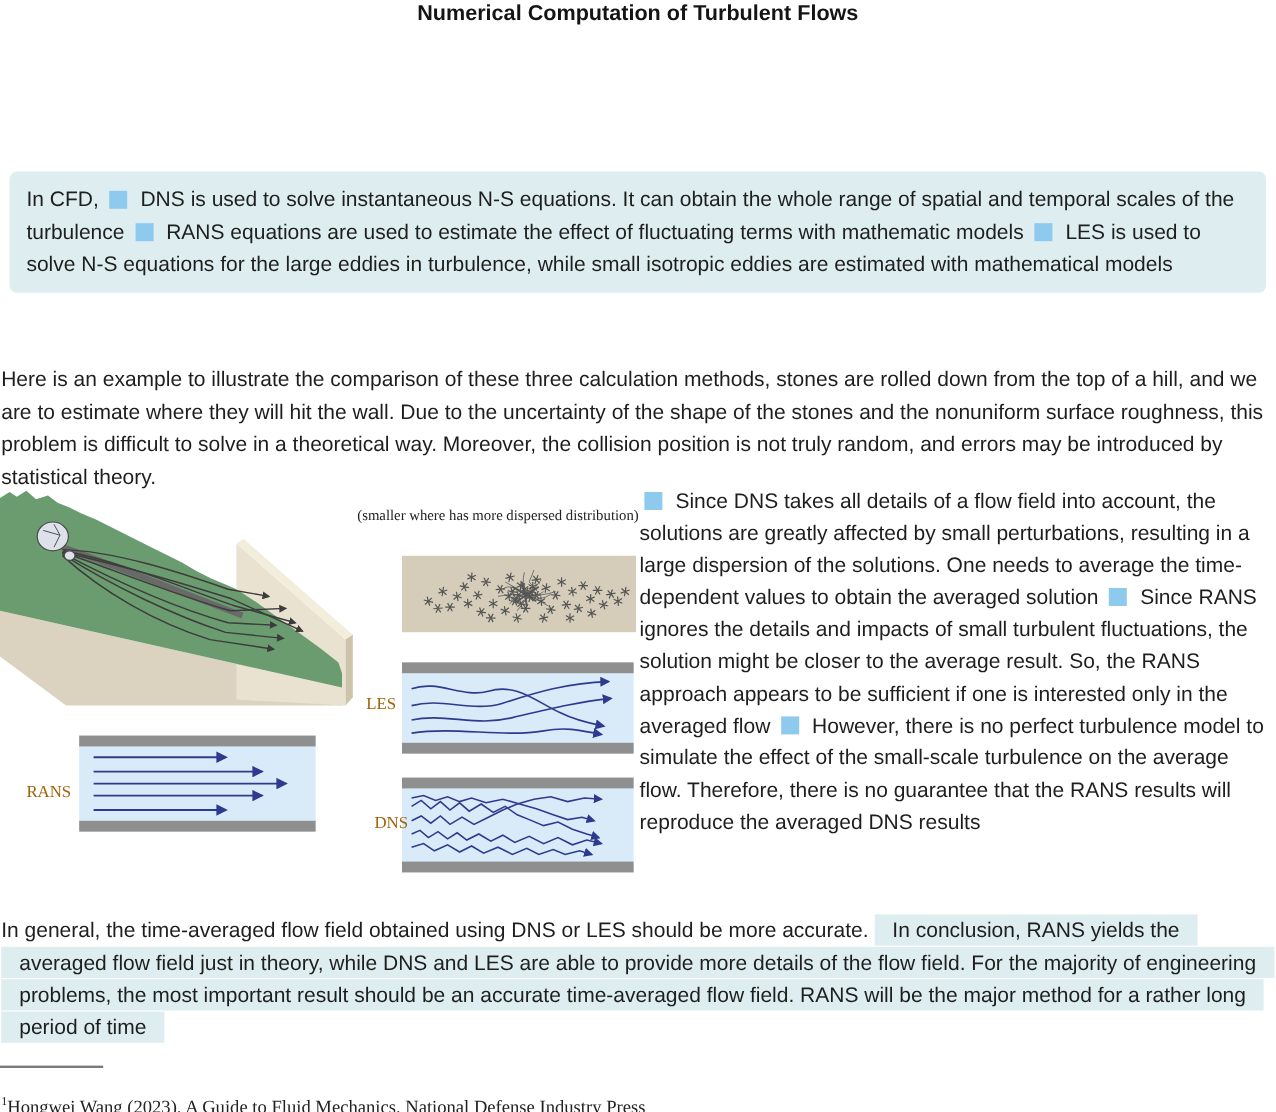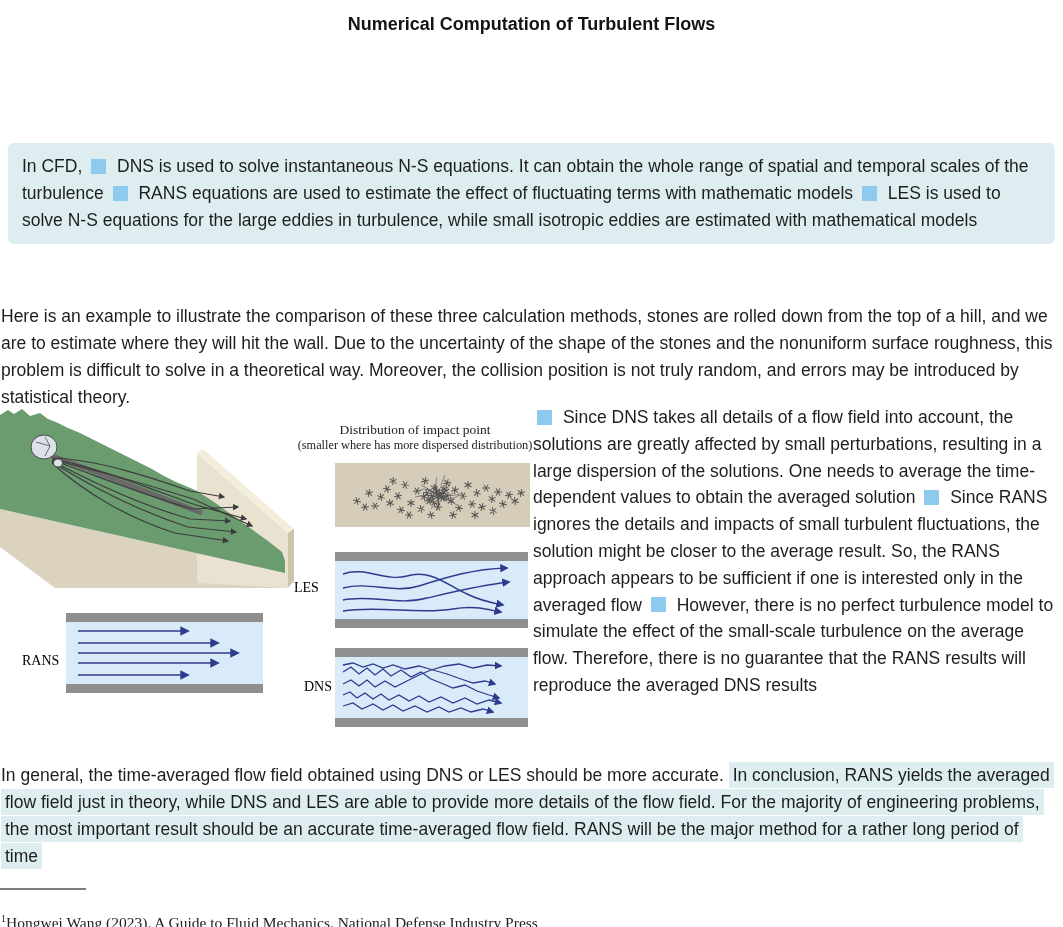--- a/index.html
+++ b/index.html
@@ -1,45 +1,45 @@
 <!DOCTYPE html>
 <html style="--c-highlight: #deeef0; --c-bullet: #8ec9ee; --c-arrow: #2e3a8e; --c-channel-wall: #8f8f8f; --c-channel-fluid: #d9eaf8; --c-scatter-bg: #d5cdba; --c-hill-green: #6b9c70; --c-ground-tan: #dbd3c0; --c-wall-face: #e9e2d0; --c-wall-top: #f3eddc; --c-wall-side: #cdc3a9; --c-rock-gray: #dde1e9; --c-trajectory: #3c3c3c;"><head>
 <meta charset="utf-8">
 <style>
   html,body{margin:0;padding:0;background:#fff;}
   .page{position:relative;width:1063px;height:927px;background:#fff;overflow:hidden;
         font-family:"Liberation Sans","DejaVu Sans",sans-serif;color:#1e1e1e;}
   .serif{font-family:"Liberation Serif","DejaVu Serif",serif;}
-  #title{position:absolute;top:14px;left:0;width:100%;text-align:center;
+  #title{position:absolute;top:1px;left:0;width:100%;text-align:center;
          font-size:18px;font-weight:700;color:#141414;}
   .note-block{position:absolute;left:8px;right:8px;background:var(--c-highlight);
               border-radius:6px;padding:10px 14px;font-size:17.5px;line-height:27px;}
   #block1{top:30px;}
   #block2{top:112px;margin-top:31px;}
   .body-par{position:absolute;left:1px;width:1060px;margin:0;
             font-size:17.5px;line-height:27px;}
   #para1{top:261px;margin-top:42px;}
   #conclusion{top:762px;width:1058px;}
-  .hl{background:var(--c-highlight);padding:3px 4px;-webkit-box-decoration-break:clone;box-decoration-break:clone;}
+  .hl{background:var(--c-highlight);padding:3px 15px;-webkit-box-decoration-break:clone;box-decoration-break:clone;}
   .bullet{display:inline-block;width:15px;height:15px;background:var(--c-bullet);
           margin:0 6px 0 4px;vertical-align:-1.5px;}
   
   #figure{position:absolute;top:398px;left:0;width:1063px;height:364px;}
   #hill-svg{position:absolute;left:0;top:3px;}
   .impact-label{position:absolute;left:286px;top:24px;width:258px;text-align:center;
                 color:#222;white-space:nowrap;}
   .impact-label .l1{font-size:13.5px;line-height:16px;}
   .impact-label .l2{font-size:12.3px;line-height:15px;}
   #scatter-svg{position:absolute;left:335px;top:65px;}
   .channel{position:absolute;border-top:9px solid var(--c-channel-wall);
            border-bottom:9px solid var(--c-channel-wall);background:var(--c-channel-fluid);}
   #ch-rans{left:66px;top:215px;width:197px;height:62px;}
   #ch-les{left:335px;top:154px;width:193px;height:58px;}
   #ch-dns{left:335px;top:250px;width:193px;height:61px;}
-  .ch-label{position:absolute;width:36px;text-align:left;font-size:14px;color:#000000;}
+  .ch-label{position:absolute;width:36px;text-align:right;font-size:14px;color:#a16207;}
   #lab-rans{left:22px;top:255px;}
   #lab-les{left:294px;top:182px;}
   #lab-dns{left:304px;top:281px;}
   #discussion{position:absolute;left:533px;top:6px;width:530px;
               font-size:17.5px;line-height:26.8px;}
   
   #fn-rule{position:absolute;top:888px;left:0;width:86px;border-top:2px solid #7b7b7b;}
   #footnote{position:absolute;top:897px;left:1px;font-size:15.5px;color:#222;}
   #footnote sup{font-size:10px;}
   
@@ -103,21 +103,20 @@
         <path class="traj" marker-end="url(#arr-hill)" d="M52,61 C95,88 145,112 188,126 L236,131"></path>
         <path class="traj" marker-end="url(#arr-hill)" d="M52,59 C100,70 155,86 193,98 L252,125"></path>
         <path class="traj" marker-end="url(#arr-hill)" d="M52,62 C85,92 130,118 175,132 L228,140"></path>
       </g>
       <ellipse class="rock" cx="44" cy="46" rx="13" ry="12"></ellipse>
       <path d="M36,41 L50,45 L45,55 M45,36 L50,45" stroke="#4a4a4a" stroke-width=".8" fill="none"></path>
       <ellipse class="rock" cx="58" cy="62" rx="4.5" ry="4"></ellipse>
     </svg>
 
     <div class="impact-label serif">
-      <div class="l1">Distribution of impact point</div>
       <div class="l2">(smaller where has more dispersed distribution)</div>
     </div>
 
     <svg id="scatter-svg" width="195" height="64" viewBox="0 0 195 64">
       <defs>
         <g id="st6">
             <path class="star" d="M-4,0H4M-2,-3.4L2,3.4M2,-3.4L-2,3.4"></path>
           </g>
       </defs>
       <rect class="scbg" x="0" y="0" width="195" height="64"></rect>

